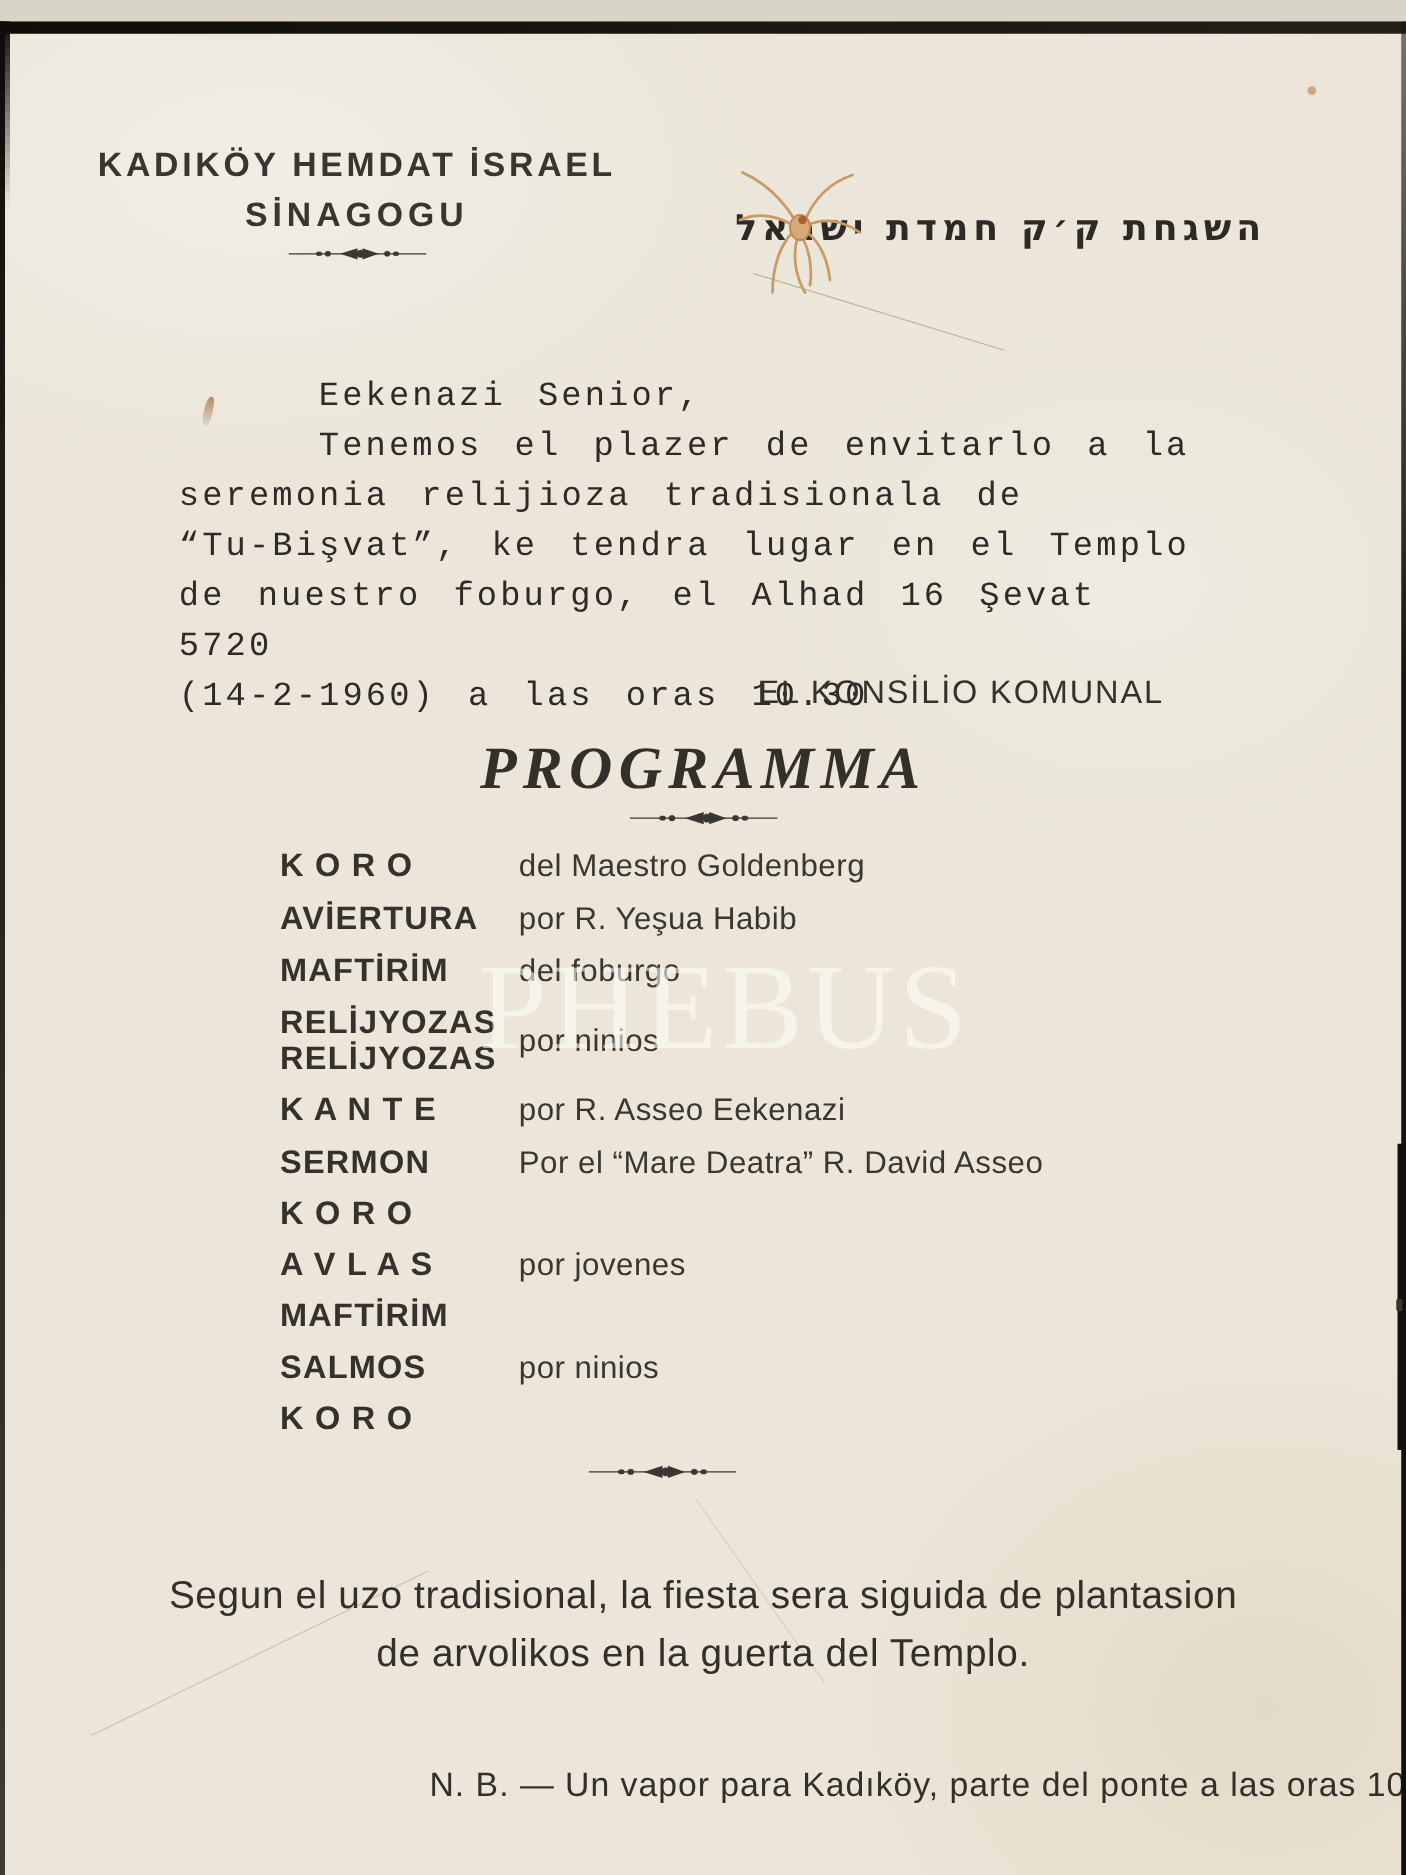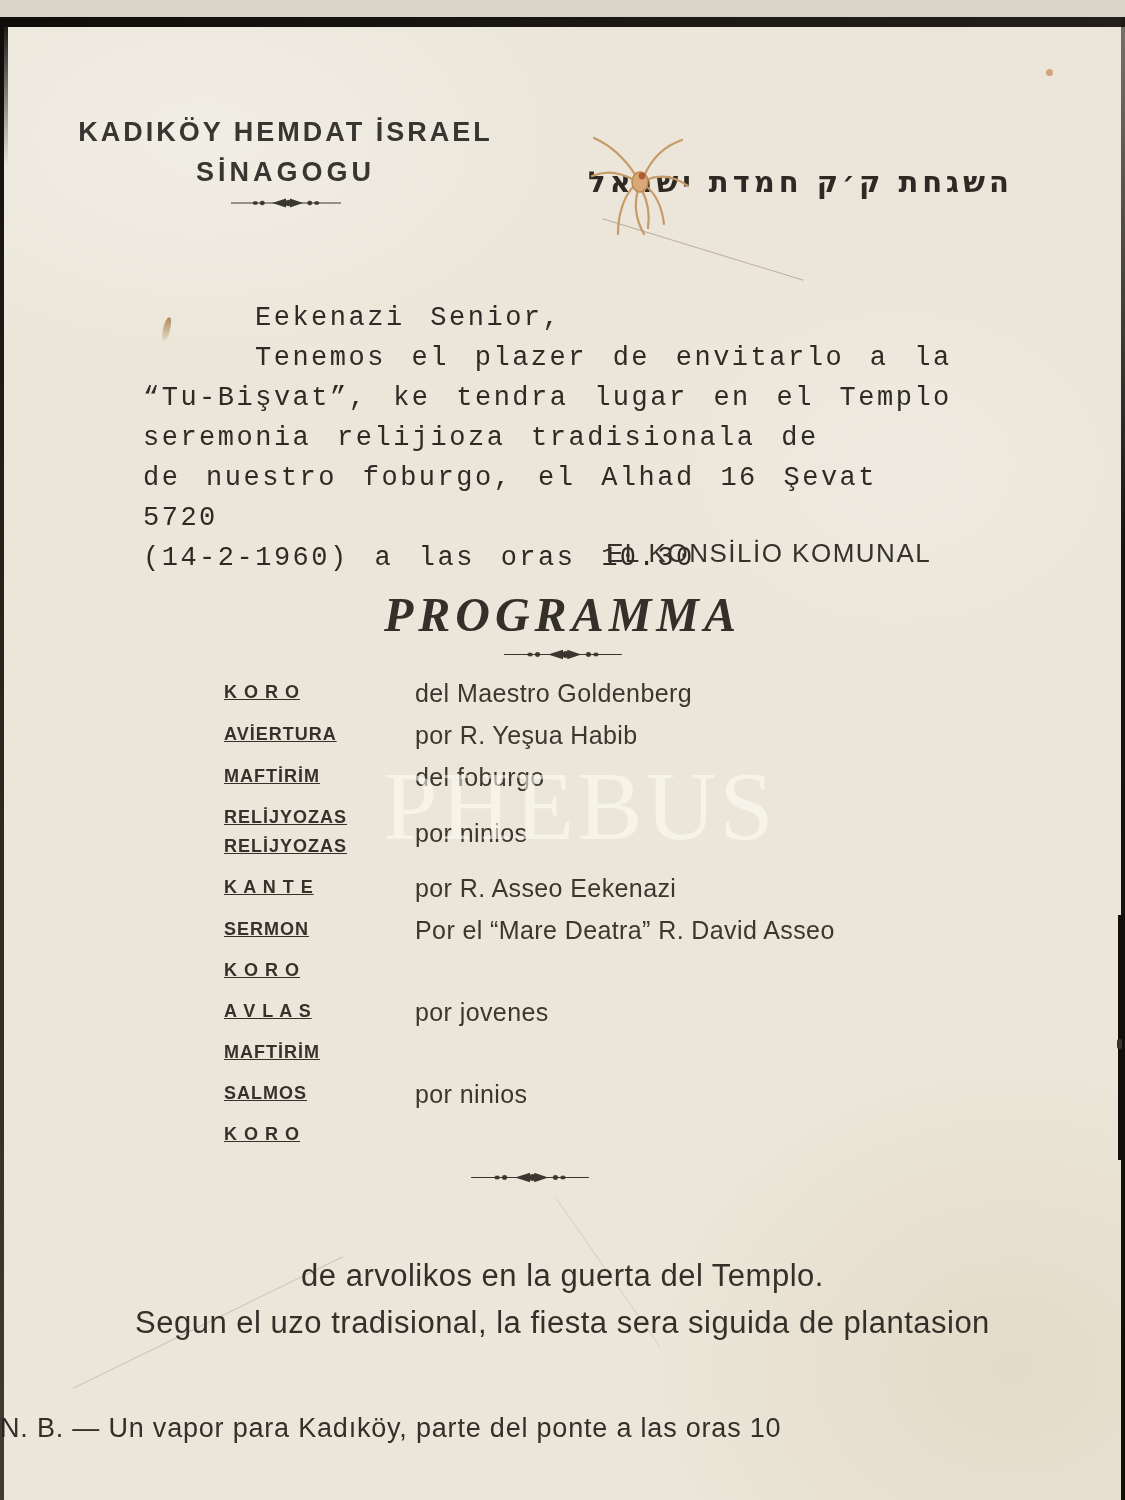--- a/index.html
+++ b/index.html
@@ -52,33 +52,33 @@
   
   .prog-title{
     position:absolute;left:0;top:570px;width:1125px;text-align:center;
     font-family:"Liberation Serif", serif;font-style:italic;font-weight:700;
     font-size:48px;letter-spacing:5px;color:#33302a;
   }
   .prog-title-ornament{position:absolute;left:488px;top:630px;}
   .prog-list{position:absolute;left:224px;top:660px;width:720px;}
   .prog-row{display:flex;align-items:center;margin-bottom:11px;}
   .prog-label{
-    width:191px;flex-shrink:0;font-size:18px;font-weight:700;
-    letter-spacing:1px;line-height:29px;color:#35322c;text-decoration:underline;
+    width:191px;flex-shrink:0;font-size:26px;font-weight:700;
+    letter-spacing:1px;line-height:29px;color:#35322c;
   }
   .prog-desc{font-size:25px;line-height:29px;letter-spacing:0.4px;color:#3a372f;padding-top:2px;}
   .end-ornament{position:absolute;left:455px;top:1153px;}
 
   
   .closing{
     position:absolute;left:0;top:1235px;width:1125px;text-align:center;
     font-size:31px;line-height:47px;letter-spacing:0.5px;color:#33302a;font-weight:400;
   }
   .nb{
-    position:absolute;left:0;top:1396px;width:1125px;text-align:left;
+    position:absolute;left:0;top:1396px;width:1125px;text-align:right;
     font-size:27px;letter-spacing:0.8px;color:#33302a;
   }
 
   
   .watermark{
     position:absolute;left:383px;top:733px;z-index:20;pointer-events:none;
     font-family:"Liberation Serif", serif;font-size:98px;font-weight:400;
     letter-spacing:3px;color:rgba(253,251,244,0.58);
   }
 
@@ -143,22 +143,22 @@
       <path d="M58,56 C68,64 74,78 76,94"></path>
       <path d="M54,60 C60,72 62,84 60,98"></path>
     </g>
     <ellipse cx="52" cy="52" rx="8" ry="10" fill="#d9a877" stroke="#bd8a52" stroke-width="1.5"></ellipse>
     <circle cx="54" cy="46" r="3.4" fill="#a84f2c" opacity="0.85"></circle>
   </svg>
 
   <div class="letter">
     <div class="indent">Eekenazi Senior,</div>
     <div class="indent">Tenemos el plazer de envitarlo a la</div>
+    <div>seremonia relijioza tradisionala de</div>
     <div>“Tu-Bişvat”, ke tendra lugar en el Templo</div>
-    <div>seremonia relijioza tradisionala de</div>
     <div>de nuestro foburgo, el Alhad 16 Şevat 5720</div>
     <div>(14-2-1960) a las oras 10.30</div>
   </div>
   <div class="signature">EL KONSİLİO KOMUNAL</div>
 
   <div class="prog-title">PROGRAMMA</div>
   <svg class="prog-title-ornament ornament" width="150" height="15" viewBox="0 0 224 28">
     <g fill="#3a3730" stroke="#3a3730">
       <line x1="2" y1="14" x2="222" y2="14" stroke-width="2"></line>
       <rect x="46" y="11" width="9" height="6" rx="3"></rect>
@@ -225,21 +225,21 @@
         <rect x="60" y="10" width="9" height="8" rx="4"></rect>
       <polygon points="84,14 112,5 112,23" stroke-width="0"></polygon>
       <circle cx="117" cy="14" r="6"></circle>
       <polygon points="146,14 120,5 120,23" stroke-width="0"></polygon>
       <rect x="155" y="10" width="9" height="8" rx="4"></rect>
         <rect x="169" y="11" width="9" height="6" rx="3"></rect>
     </g>
   </svg>
 
   <div class="closing">
+    <div>Segun el uzo tradisional, la fiesta sera siguida de plantasion</div>
     <div>de arvolikos en la guerta del Templo.</div>
-    <div>Segun el uzo tradisional, la fiesta sera siguida de plantasion</div>
   </div>
 
   <div class="nb">N. B. — Un vapor para Kadıköy, parte del ponte a las oras 10</div>
 
   <div class="watermark">PHEBUS</div>
 
 </div>
 
 </body></html>

